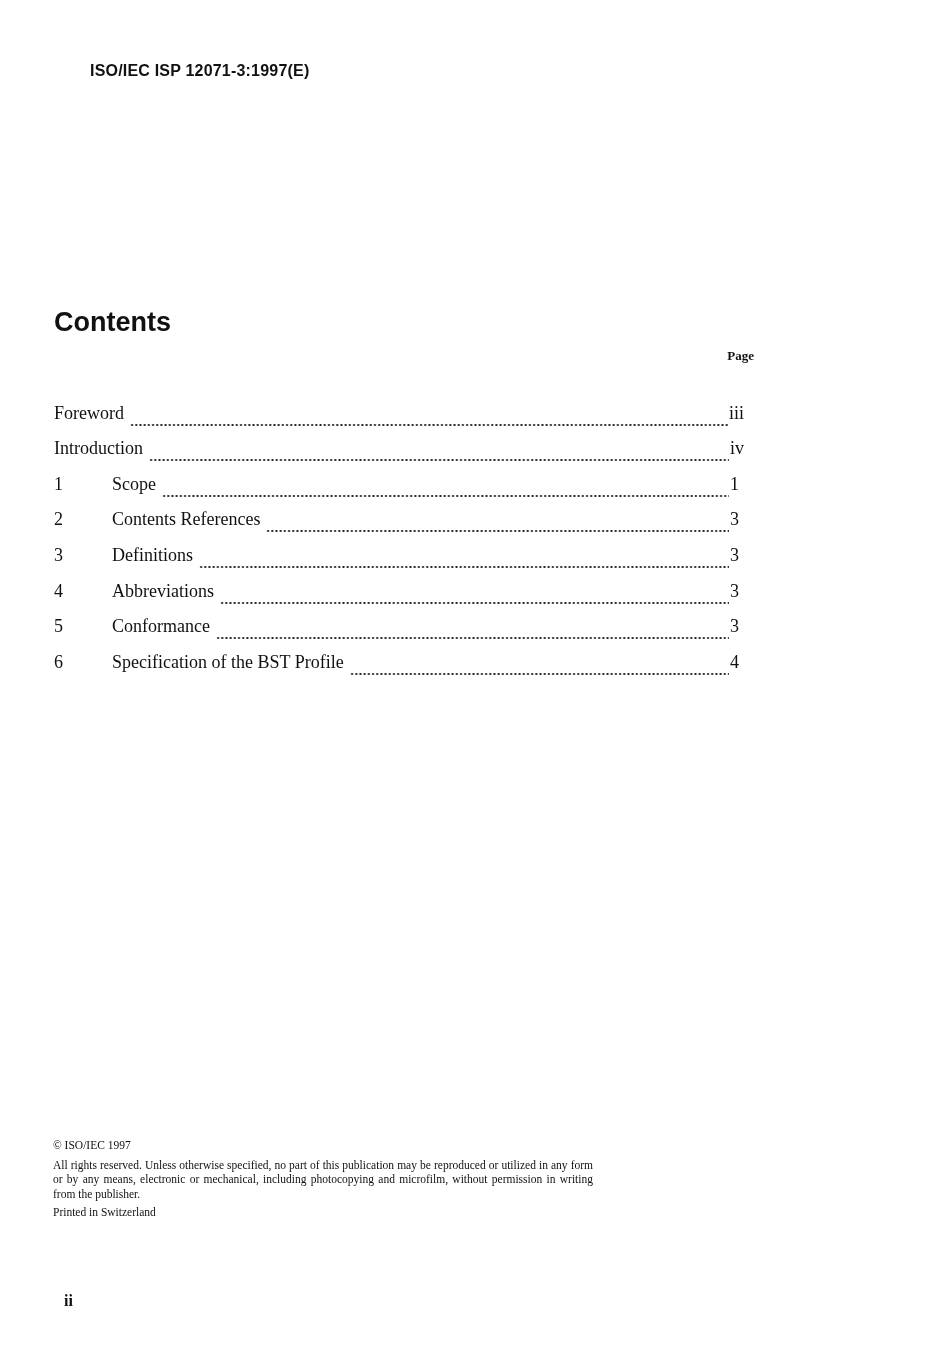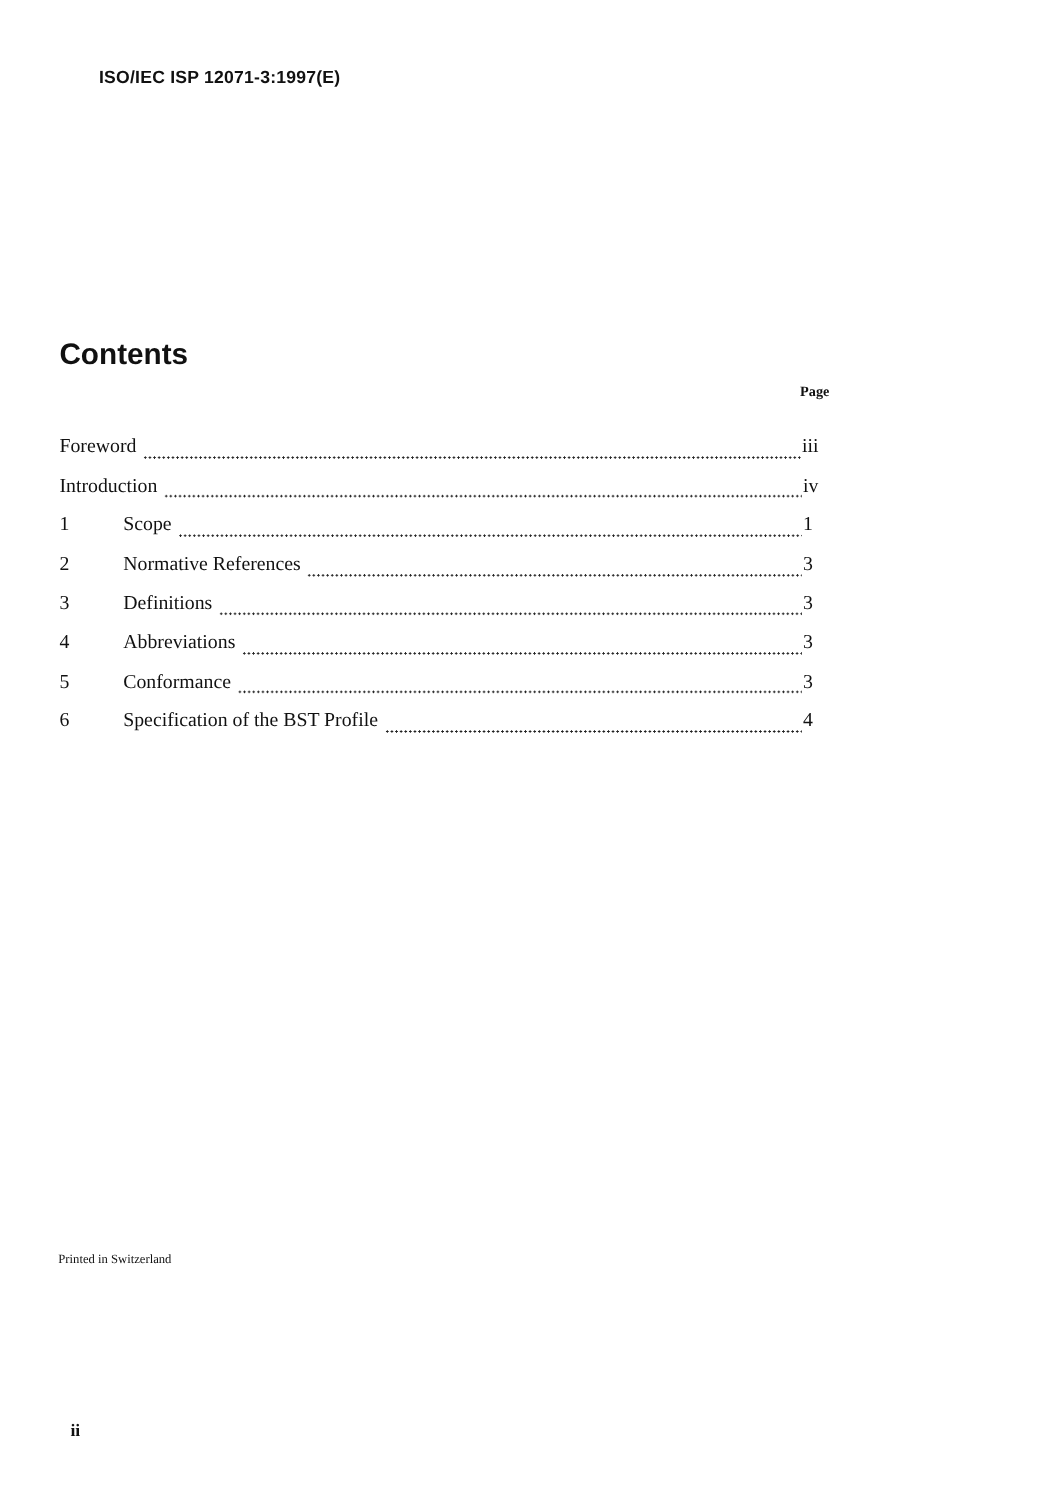--- a/index.html
+++ b/index.html
@@ -14,21 +14,21 @@
   }
   .page-label {
     position: absolute; left: 706px; top: 348px; width: 48px; text-align: right;
     font-family: "Liberation Serif", serif; font-weight: bold; font-size: 13px;
   }
   .toc {
     position: absolute; left: 54px; top: 388px; width: 690px;
     font-family: "Liberation Serif", serif; font-size: 18px;
   }
   .toc-row {
-    display: flex; align-items: center; height: 35.6px; white-space: nowrap;
+    display: flex; align-items: flex-end; height: 35.6px; white-space: nowrap;
   }
   .toc-num { width: 58px; flex: 0 0 58px; }
   .toc-title { flex: 0 0 auto; padding-right: 6px; }
   .toc-dots {
     flex: 1 1 auto; overflow: hidden; height: 18px; position: relative; top: 3px;
     background-image: radial-gradient(circle, #222 0.9px, transparent 1.1px);
     background-size: 4.2px 4px; background-repeat: repeat-x; background-position: left bottom;
   }
   .toc-page { flex: 0 0 auto; padding-left: 1px; min-width: 14px; }
   .footer {
@@ -64,21 +64,21 @@
     <span class="toc-page">iv</span>
   </div>
   <div class="toc-row">
     <span class="toc-num">1</span>
     <span class="toc-title">Scope</span>
     <span class="toc-dots"></span>
     <span class="toc-page">1</span>
   </div>
   <div class="toc-row">
     <span class="toc-num">2</span>
-    <span class="toc-title">Normative References</span>
+    <span class="toc-title">Contents References</span>
     <span class="toc-dots"></span>
     <span class="toc-page">3</span>
   </div>
   <div class="toc-row">
     <span class="toc-num">3</span>
     <span class="toc-title">Definitions</span>
     <span class="toc-dots"></span>
     <span class="toc-page">3</span>
   </div>
   <div class="toc-row">
@@ -95,16 +95,18 @@
   </div>
   <div class="toc-row">
     <span class="toc-num">6</span>
     <span class="toc-title">Specification of the BST Profile</span>
     <span class="toc-dots"></span>
     <span class="toc-page">4</span>
   </div>
 </div>
 
 <div class="footer">
+  <p class="copyright">©  ISO/IEC 1997</p>
+  <p class="rights">All rights reserved. Unless otherwise specified, no part of this publication may be reproduced or utilized in any form or by any means, electronic or mechanical, including photocopying and microfilm, without permission in writing from the publisher.</p>
   <p class="printed">Printed in Switzerland</p>
 </div>
 
 <div class="page-number">ii</div>
 
 </body></html>

